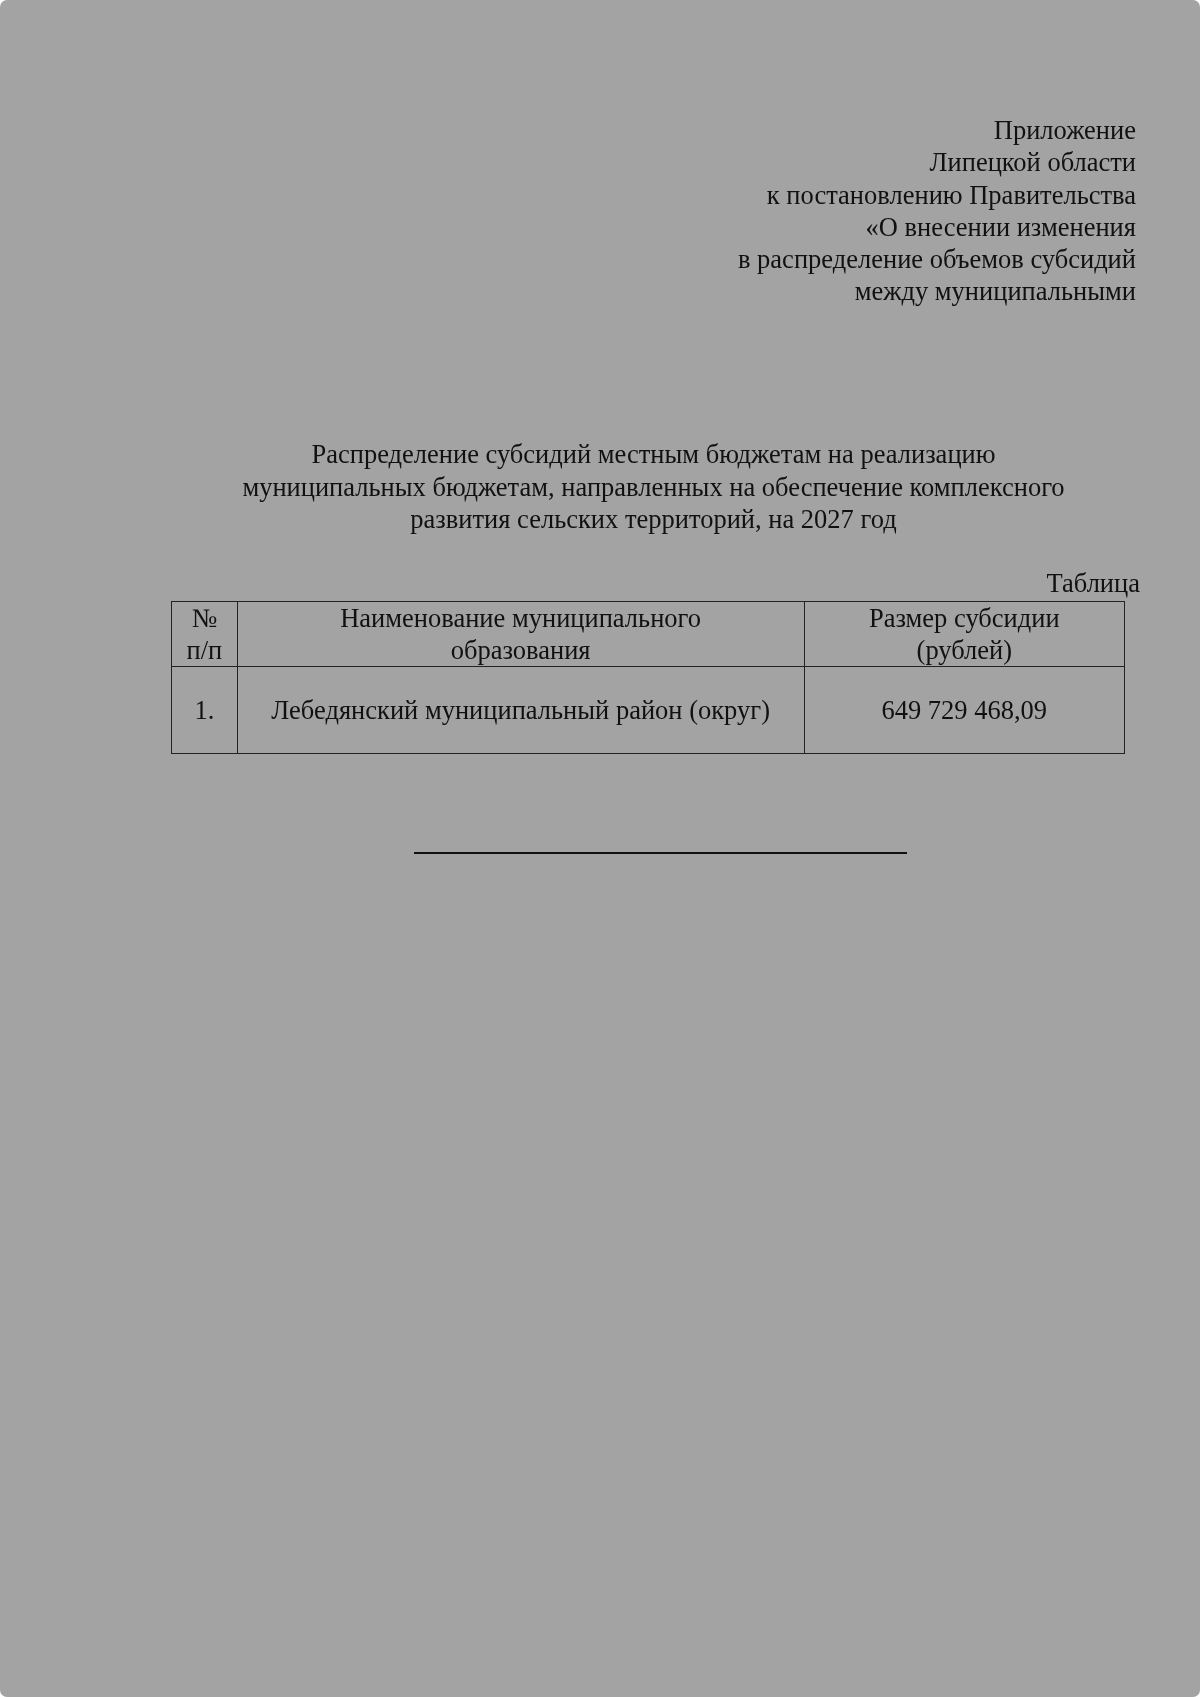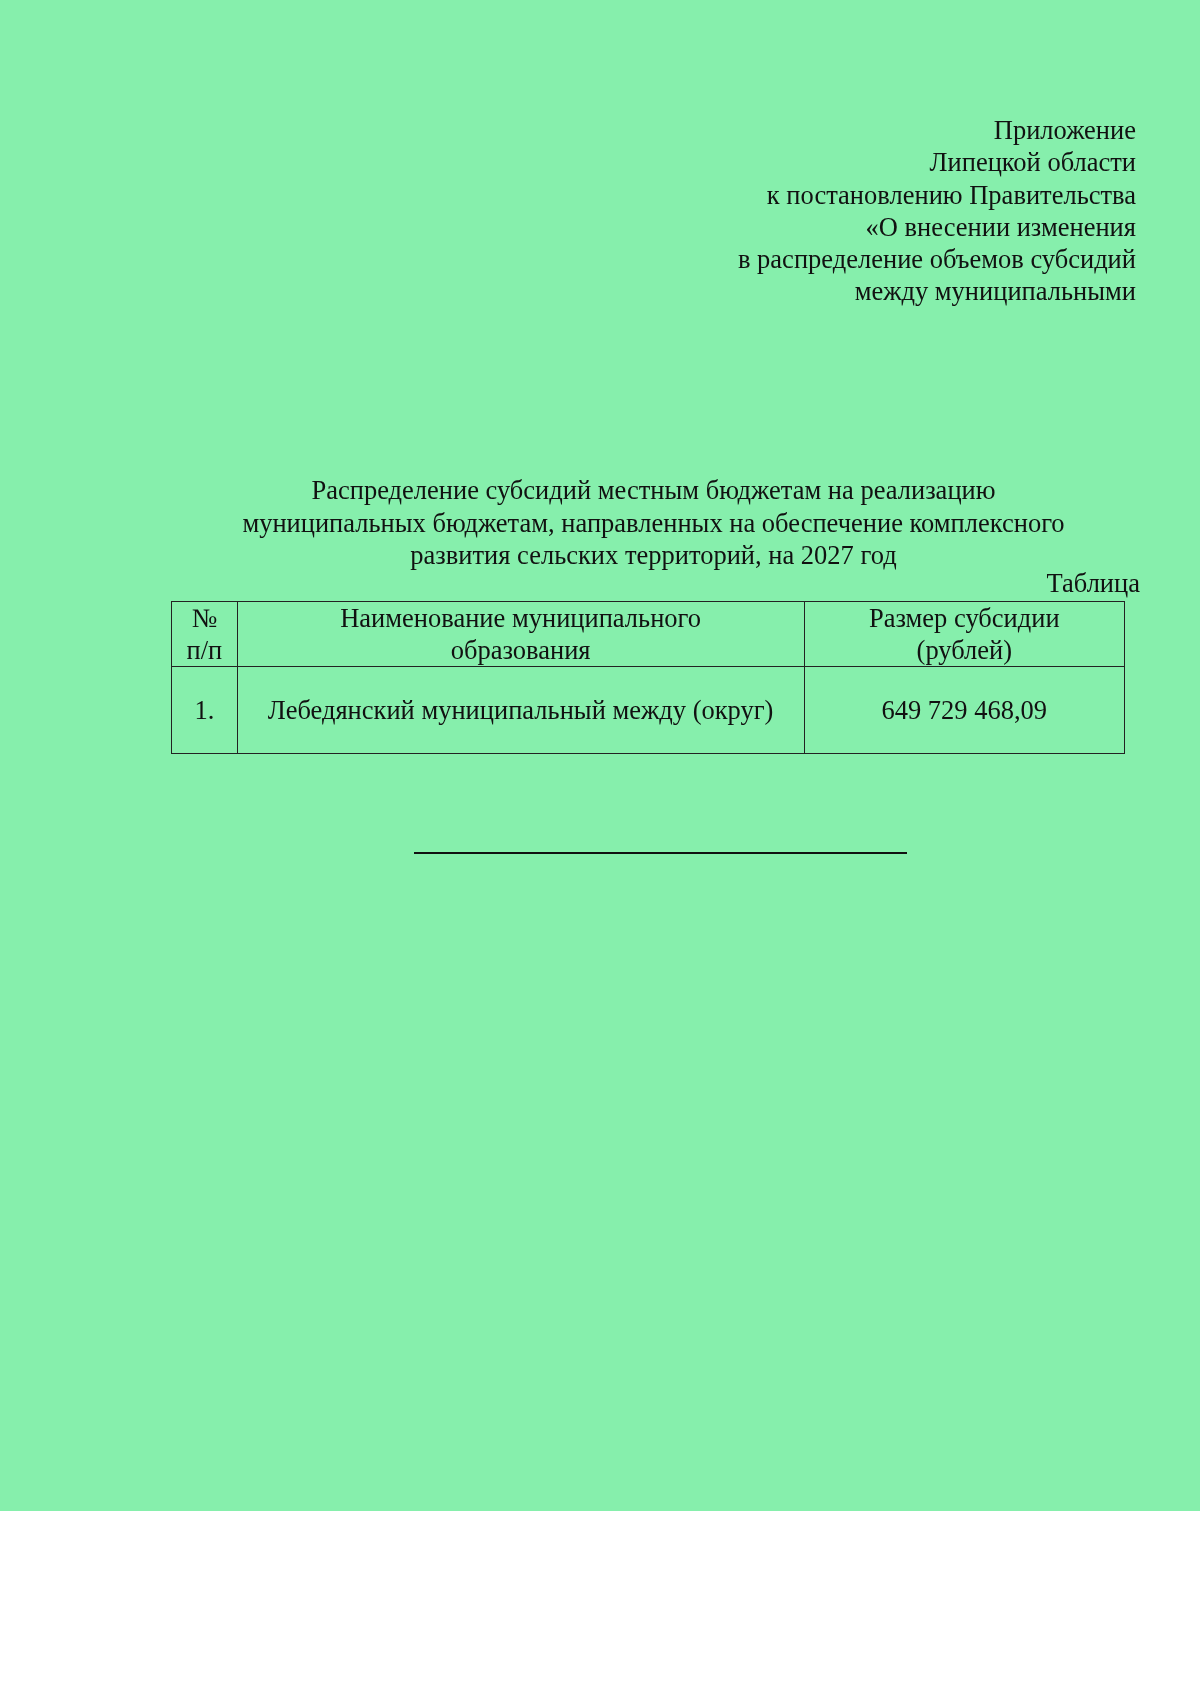--- a/index.html
+++ b/index.html
@@ -12,43 +12,43 @@
       height: 1697px;
       position: relative;
       overflow: hidden;
       font-family: "Liberation Serif", "DejaVu Serif", serif;
       color: #111111;
     }
     .page {
       position: absolute;
       left: 0; top: 0;
       width: 1200px;
-      height: 1511px;
-      background: #86efac;
+      height: 1697px;
+      background: #a3a3a3;
+      border-radius: 7px;
     }
     .appendix-header {
       position: absolute;
       right: 64px;
       top: 114px;
       width: 560px;
       text-align: right;
       font-size: 26.5px;
       line-height: 32.3px;
     }
     .appendix-header div { white-space: nowrap; }
 
     .doc-title {
       position: absolute;
       left: 171px;
       width: 965px;
       top: 438px;
       text-align: center;
       font-size: 26.5px;
       line-height: 32.5px;
-      margin-top: 36px;
     }
     .doc-title div { white-space: nowrap; }
 
     .table-caption {
       position: absolute;
       right: 60px;
       top: 567px;
       font-size: 26.5px;
       line-height: 32px;
       text-align: right;
@@ -132,21 +132,21 @@
         </th>
         <th>
           <div>Размер субсидии</div>
           <div>(рублей)</div>
         </th>
       </tr>
     </thead>
     <tbody>
       <tr>
         <td>1.</td>
-        <td>Лебедянский муниципальный между (округ)</td>
+        <td>Лебедянский муниципальный район (округ)</td>
         <td>649 729 468,09</td>
       </tr>
     </tbody>
   </table>
 
   <div class="end-divider"></div>
 
 </div>
 
 </body></html>

